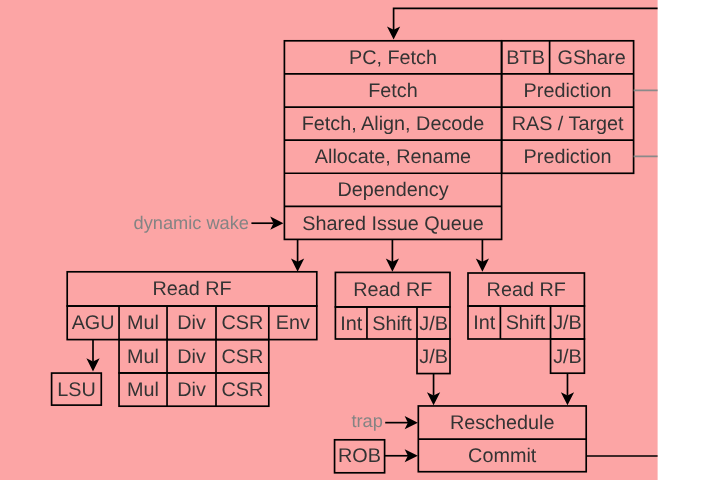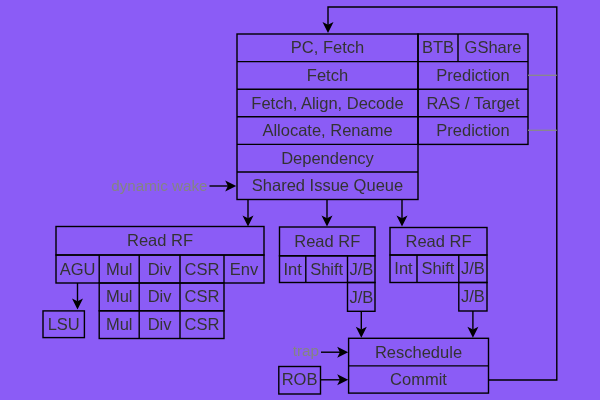--- a/index.html
+++ b/index.html
@@ -1,16 +1,16 @@
 <!DOCTYPE html>
 <html><head>
 <meta charset="utf-8">
 <style>
   html,body{margin:0;padding:0;background:#ffffff;}
-  #stage{position:relative;width:600px;height:400px;background:#8b5cf6;overflow:hidden;}
+  #stage{position:relative;width:548px;height:400px;background:#fca5a5;overflow:hidden;}
   svg{display:block;}
   text{font-family:"Liberation Sans",sans-serif;fill:#333333;}
   .t16{font-size:16.5px;}
   .gray{fill:#848484;font-size:15.2px;}
 </style>
 </head>
 <body>
 <div id="stage">
 <svg width="600" height="400" viewBox="0 0 600 400">
 

